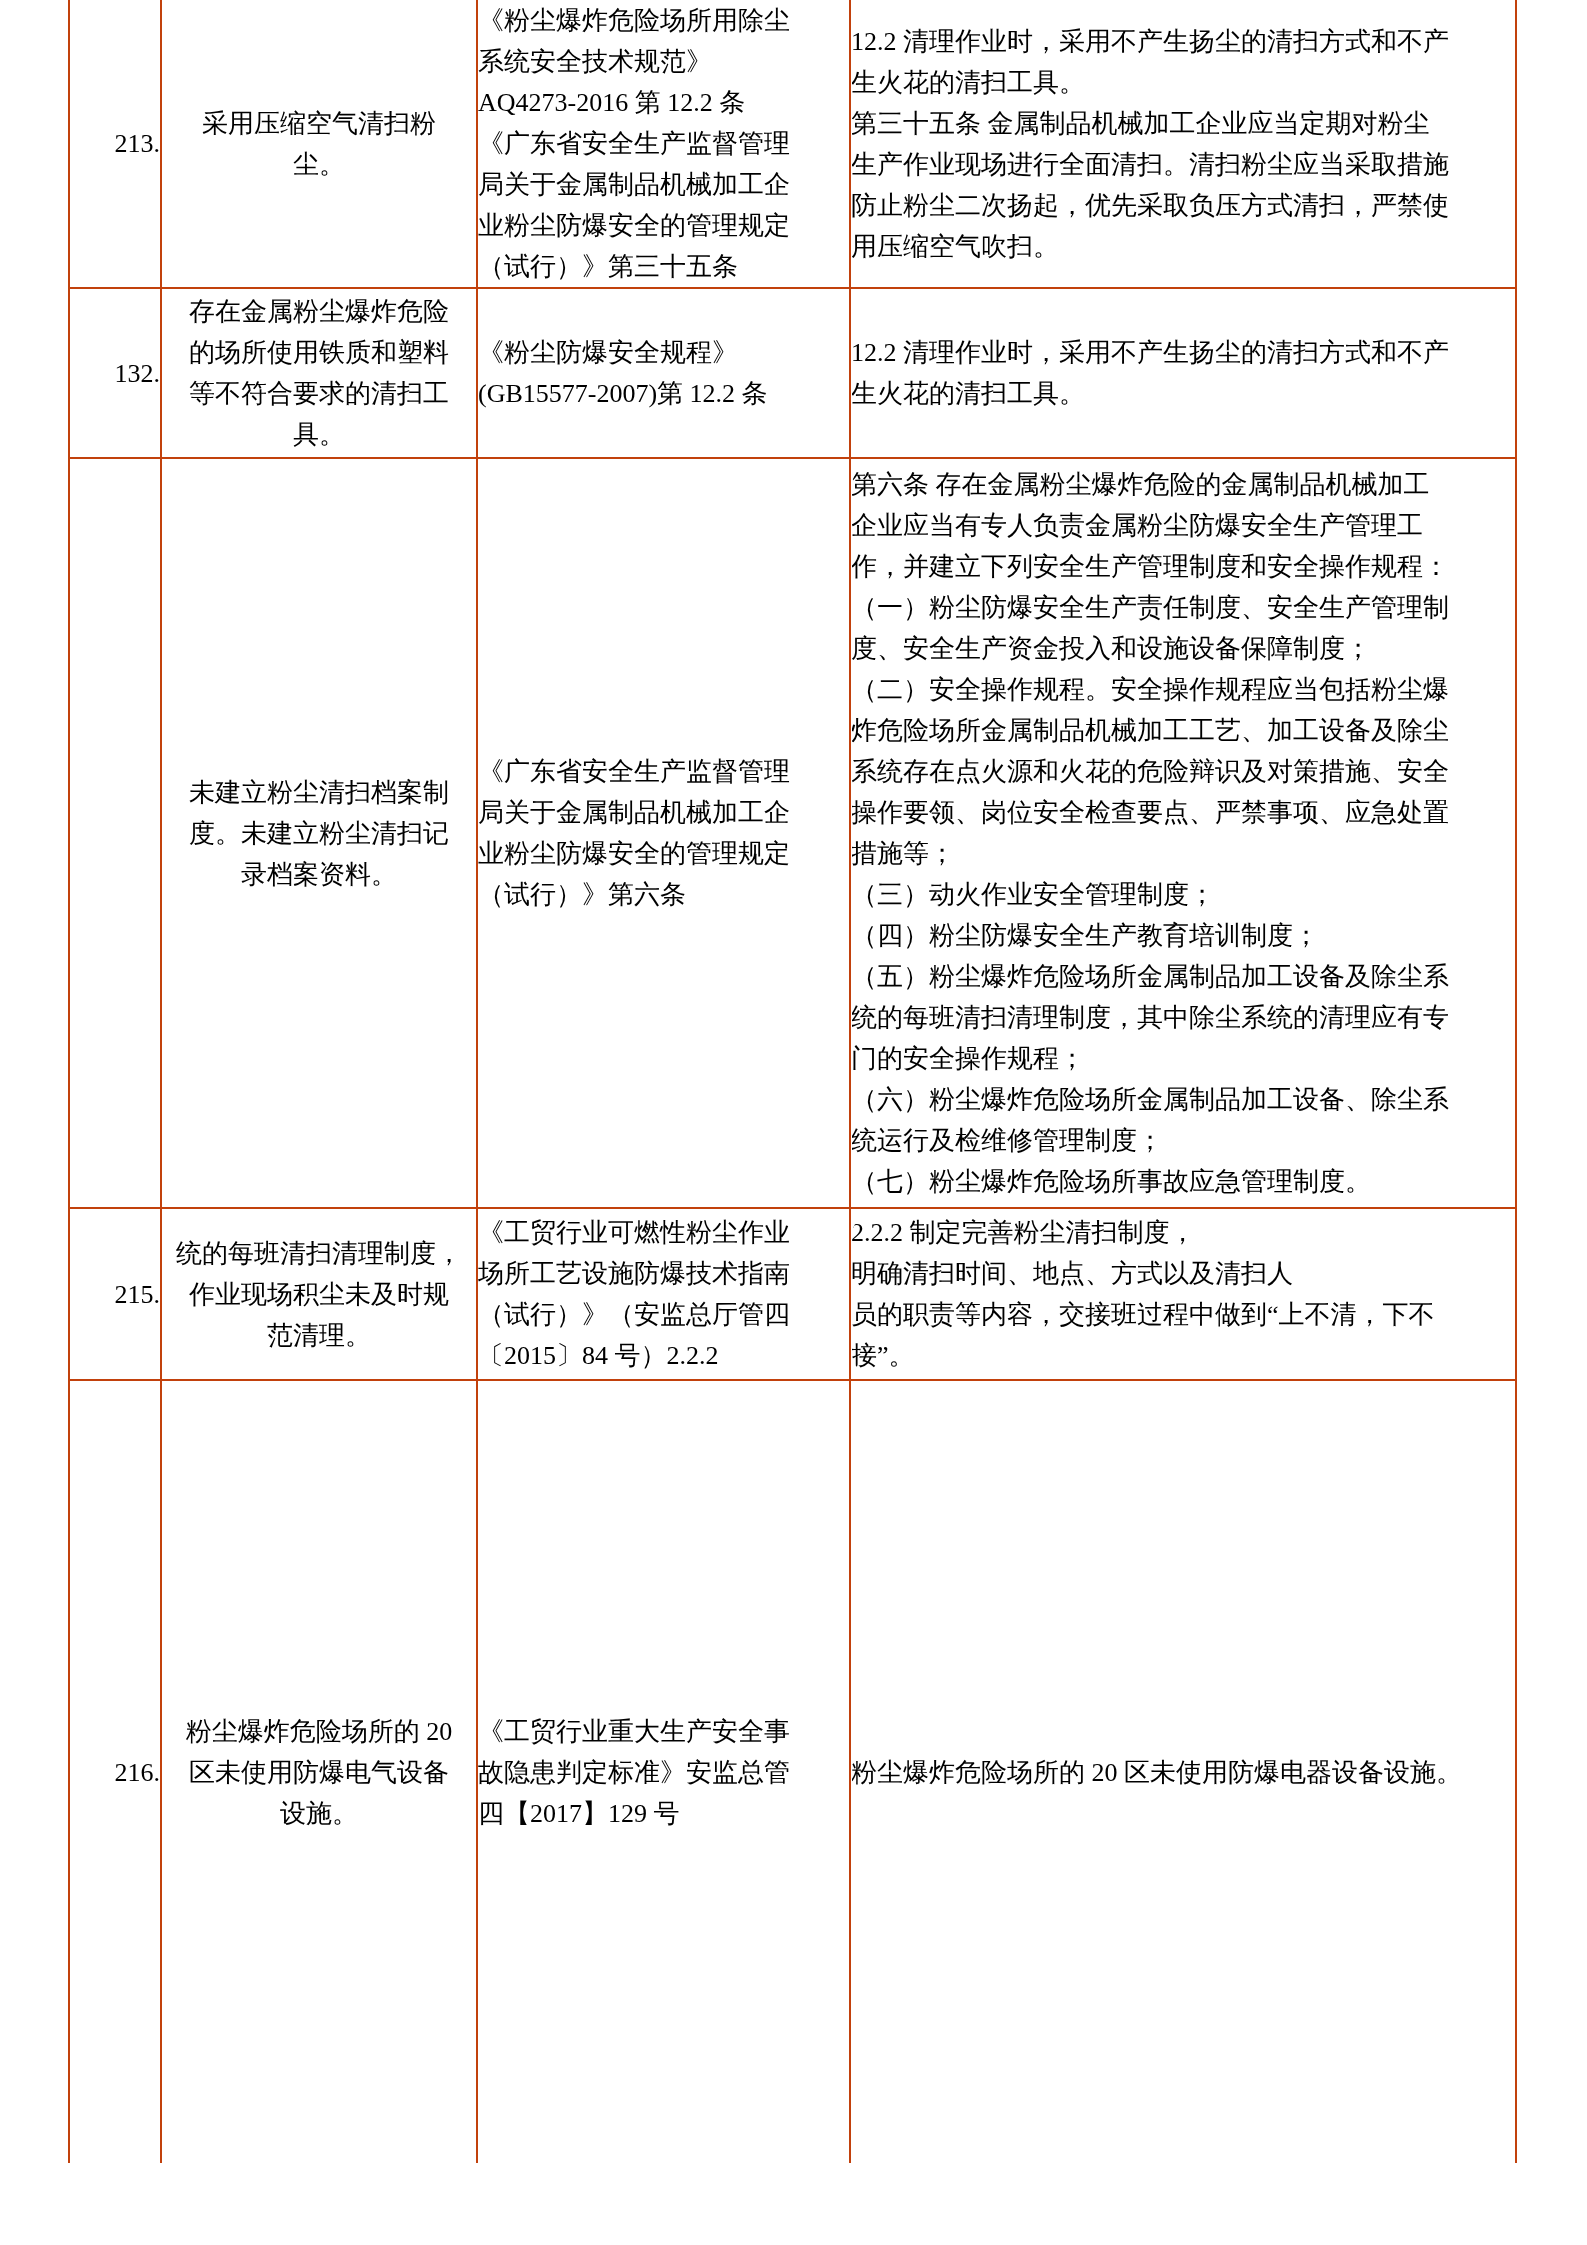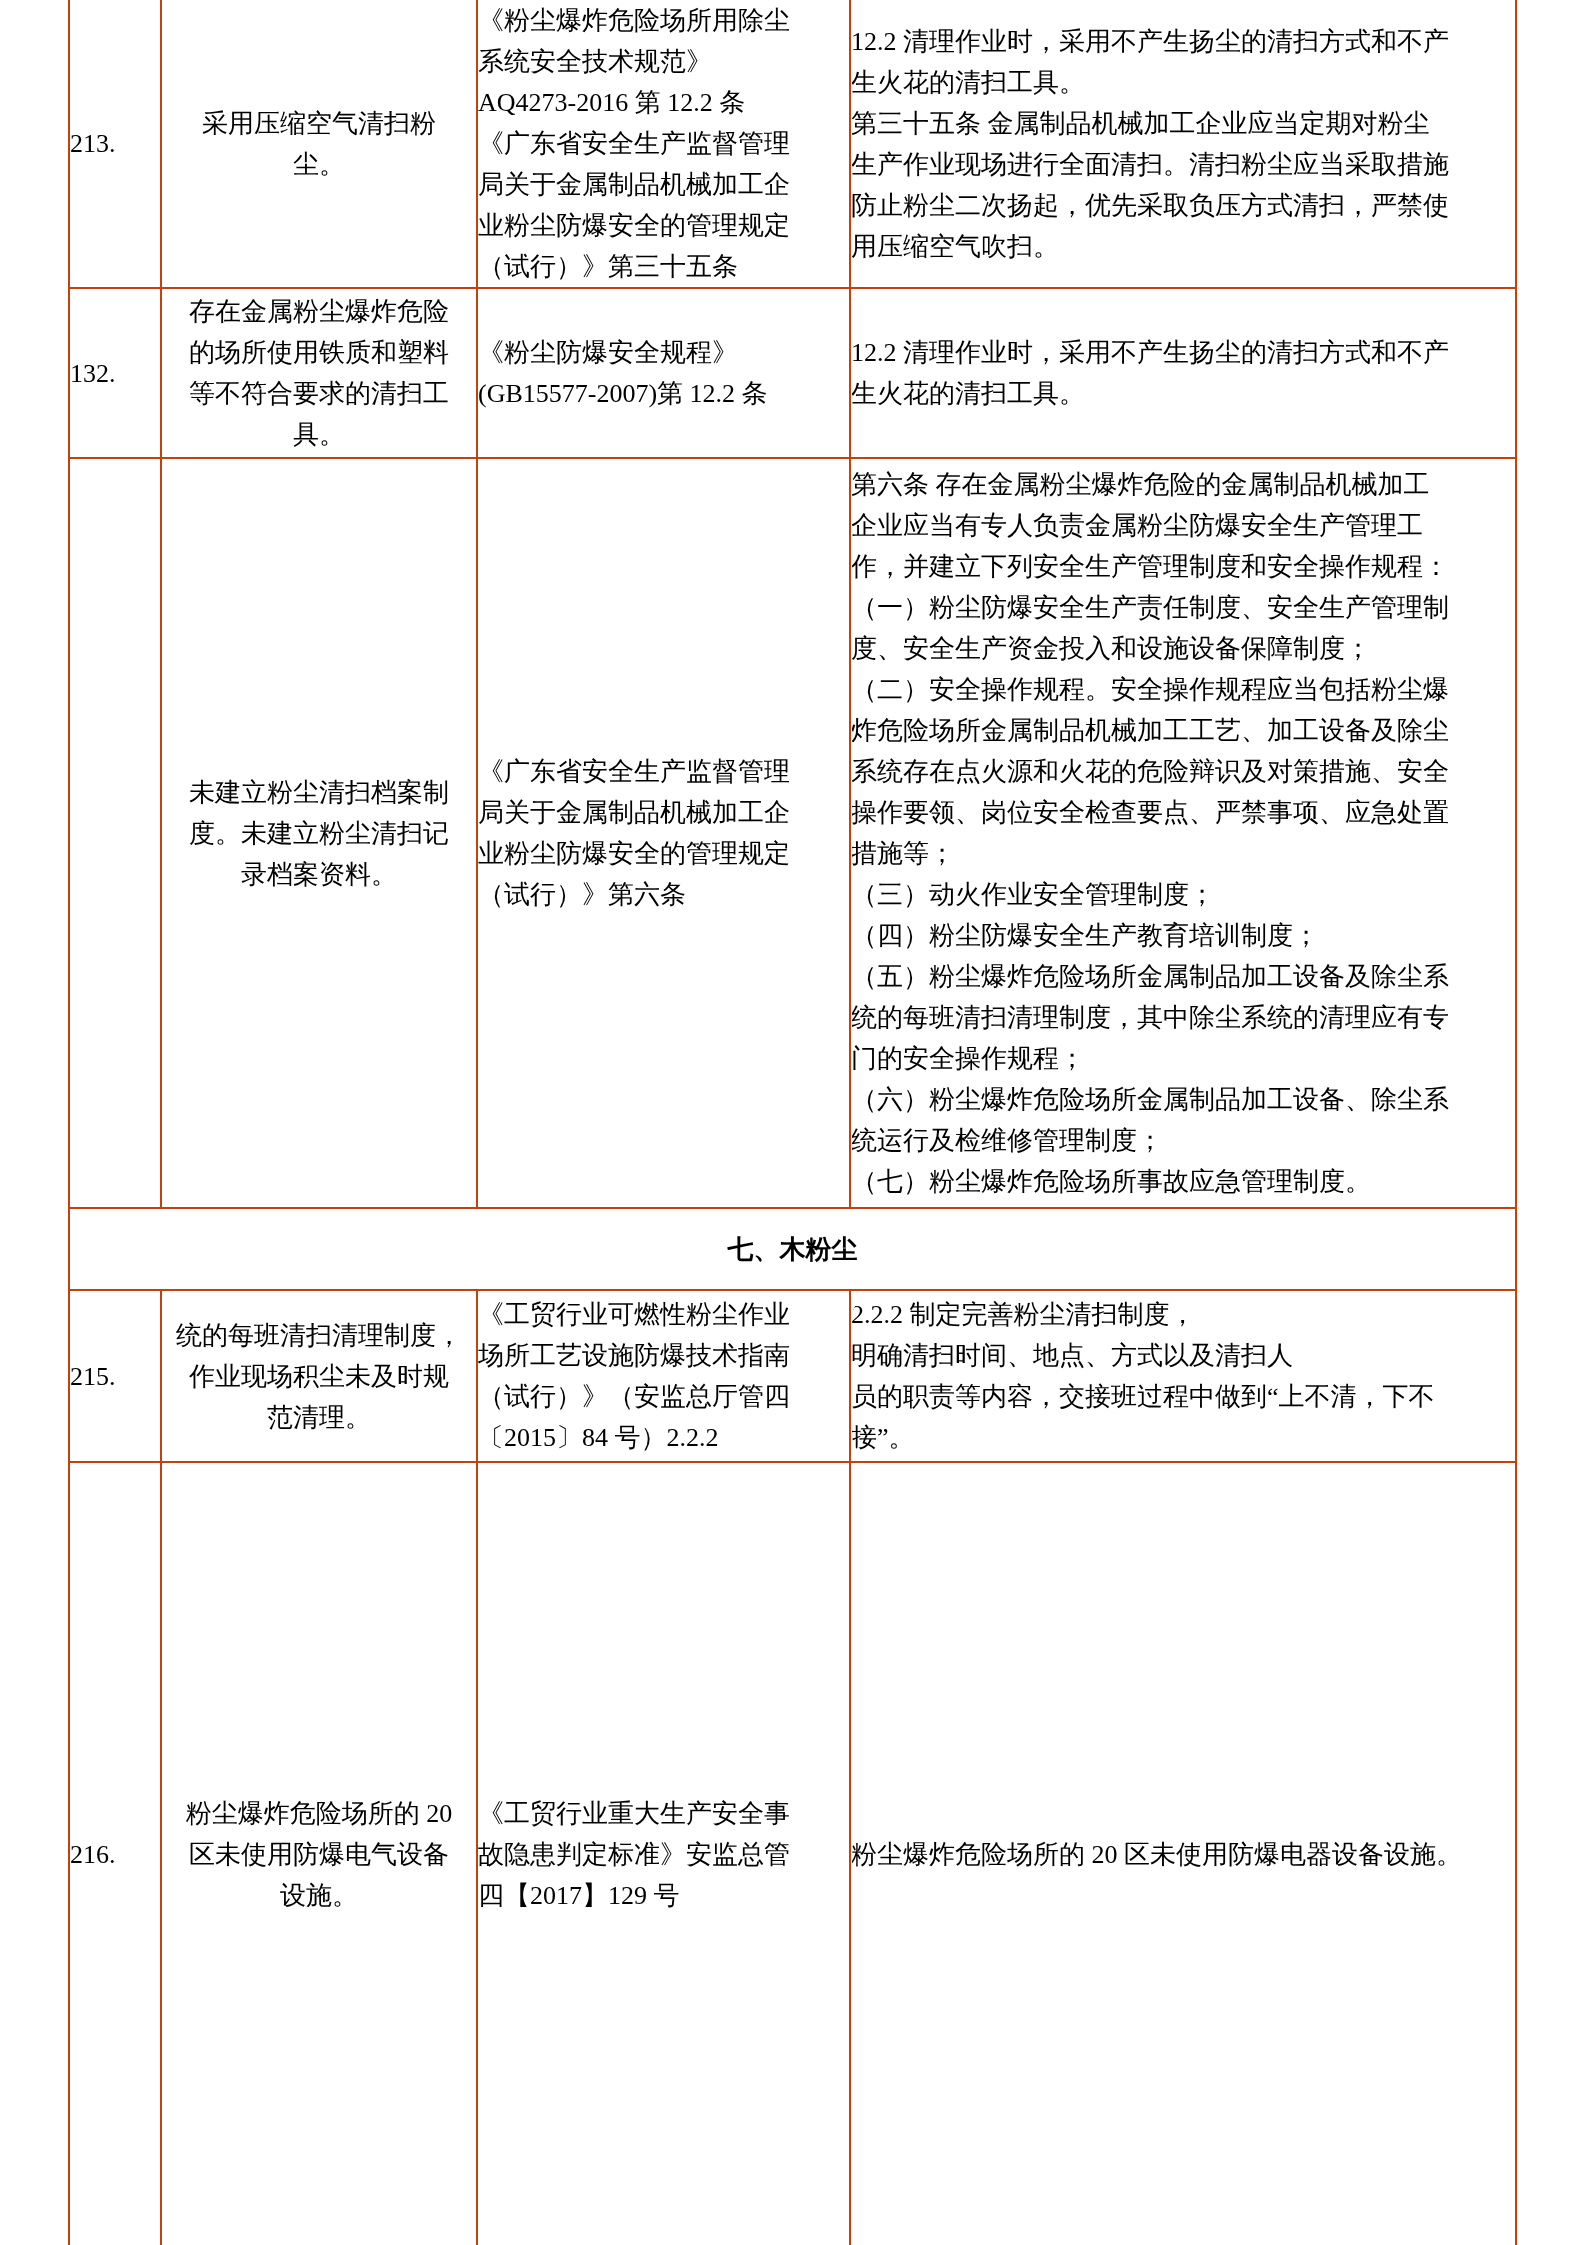--- a/index.html
+++ b/index.html
@@ -25,21 +25,21 @@
     vertical-align: middle;
     font-size: 26px;
     line-height: 41px;
     white-space: pre-line;
     overflow: hidden;
     padding: 0;
   }
   tr.row-first td { border-top: none; }
   tr.row-last td { border-bottom: none; }
 
-  .c-num   { text-align: left; font-size: 27px; }
+  .c-num   { text-align: right; font-size: 27px; }
   .c-problem { padding: 0 10px 0 18px; text-align: center; }
   .c-basis   { padding: 0 10px 0 13px; margin-top: 12px; }
   .c-detail  { padding: 0 8px 0 13px; border-radius: 28px; }
   .c-section {
     text-align: center;
     font-weight: bold;
     font-size: 29px;
   }
 
   tr.h-213 { height: 288px; }
@@ -111,23 +111,20 @@
 措施等；
 （三）动火作业安全管理制度；
 （四）粉尘防爆安全生产教育培训制度；
 （五）粉尘爆炸危险场所金属制品加工设备及除尘系
 统的每班清扫清理制度，其中除尘系统的清理应有专
 门的安全操作规程；
 （六）粉尘爆炸危险场所金属制品加工设备、除尘系
 统运行及检维修管理制度；
 （七）粉尘爆炸危险场所事故应急管理制度。</td>
       </tr>
-      <tr class="h-sec">
-        <td class="c-section" colspan="4">七、木粉尘</td>
-      </tr>
       <tr class="h-215">
         <td class="c-num">215.</td>
         <td class="c-problem">统的每班清扫清理制度，
 作业现场积尘未及时规
 范清理。</td>
         <td class="c-basis">《工贸行业可燃性粉尘作业
 场所工艺设施防爆技术指南
 （试行）》（安监总厅管四
 〔2015〕84 号）2.2.2</td>
         <td class="c-detail">2.2.2 制定完善粉尘清扫制度，

